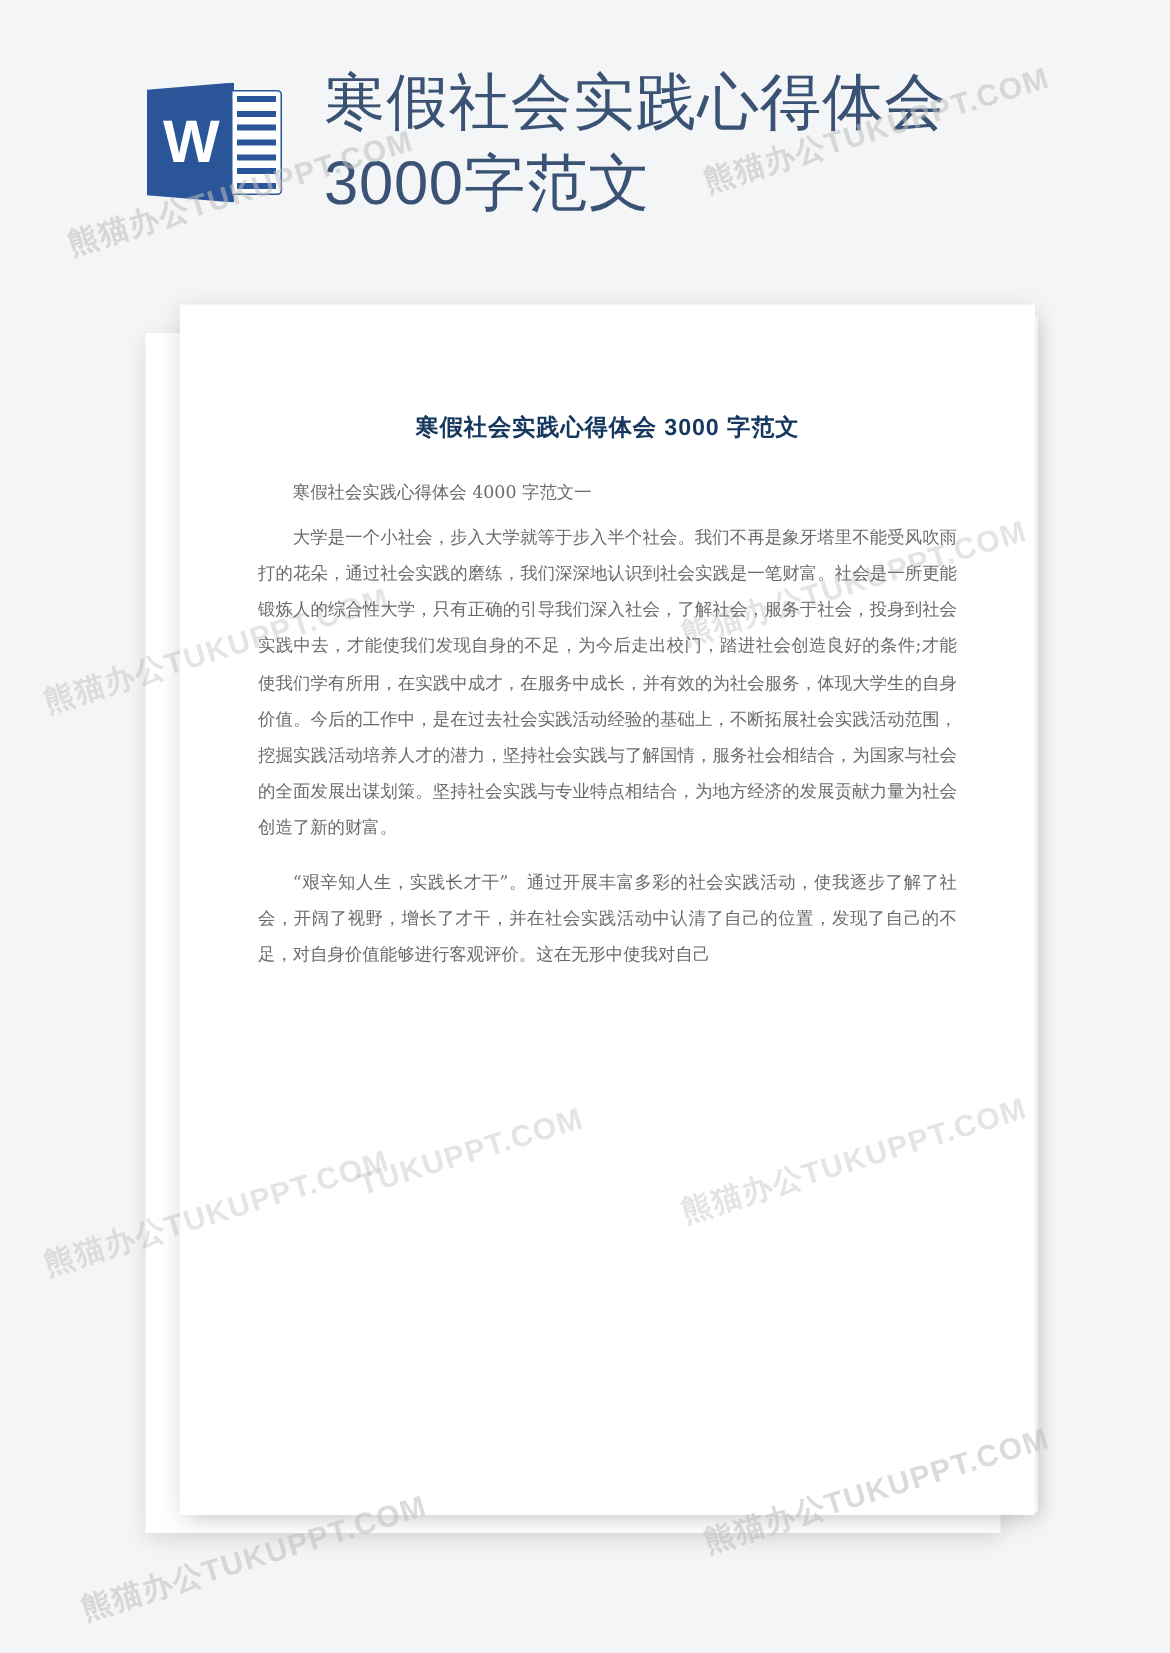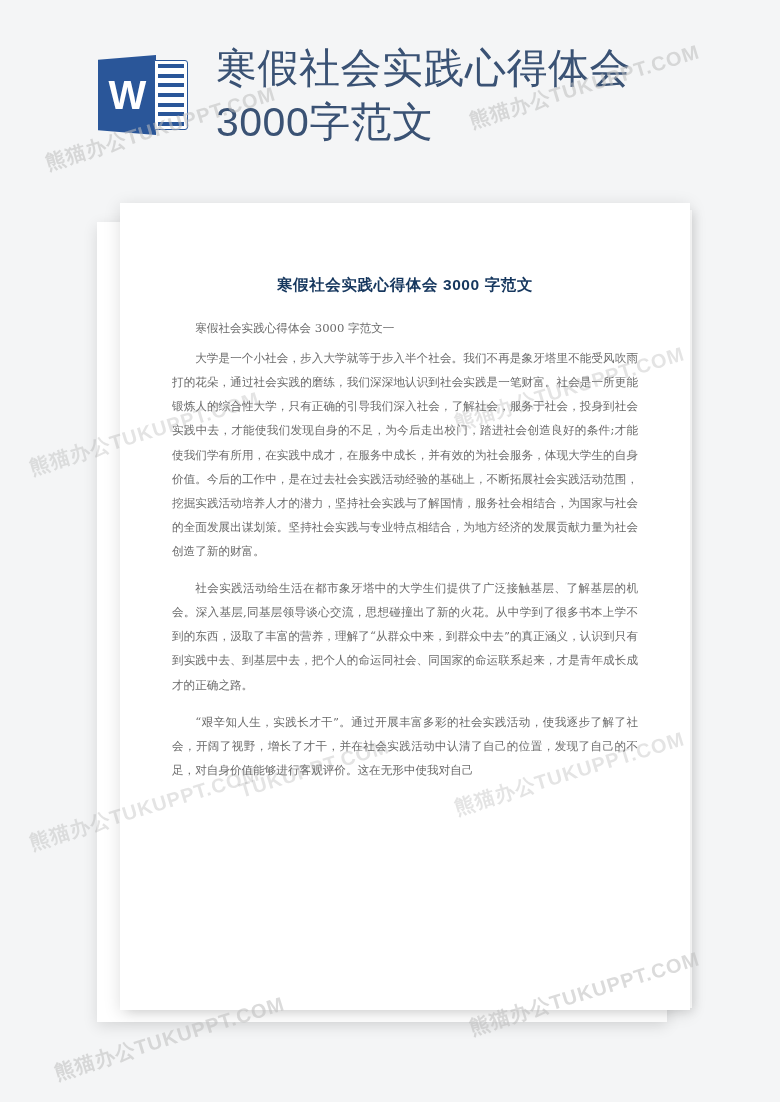--- a/index.html
+++ b/index.html
@@ -192,23 +192,22 @@
 </head>
 <body>
 
 <div class="paper-stack">
   <div class="sheet sheet-back"></div>
   <div class="sheet sheet-mid"></div>
 
   <div class="sheet sheet-front">
     <div class="doc-inner">
       <div class="doc-title">寒假社会实践心得体会 3000 字范文</div>
-      <p class="doc-p no-indent-sub">寒假社会实践心得体会 3000 字范文一</p>
+      <p class="doc-p no-indent-sub">寒假社会实践心得体会 4000 字范文一</p>
       <p class="doc-p">大学是一个小社会，步入大学就等于步入半个社会。我们不再是象牙塔里不能受风吹雨打的花朵，通过社会实践的磨练，我们深深地认识到社会实践是一笔财富。社会是一所更能锻炼人的综合性大学，只有正确的引导我们深入社会，了解社会，服务于社会，投身到社会实践中去，才能使我们发现自身的不足，为今后走出校门，踏进社会创造良好的条件;才能使我们学有所用，在实践中成才，在服务中成长，并有效的为社会服务，体现大学生的自身价值。今后的工作中，是在过去社会实践活动经验的基础上，不断拓展社会实践活动范围，挖掘实践活动培养人才的潜力，坚持社会实践与了解国情，服务社会相结合，为国家与社会的全面发展出谋划策。坚持社会实践与专业特点相结合，为地方经济的发展贡献力量为社会创造了新的财富。</p>
-      <p class="doc-p">社会实践活动给生活在都市象牙塔中的大学生们提供了广泛接触基层、了解基层的机会。深入基层,同基层领导谈心交流，思想碰撞出了新的火花。从中学到了很多书本上学不到的东西，汲取了丰富的营养，理解了“从群众中来，到群众中去”的真正涵义，认识到只有到实践中去、到基层中去，把个人的命运同社会、同国家的命运联系起来，才是青年成长成才的正确之路。</p>
       <p class="doc-p">“艰辛知人生，实践长才干”。通过开展丰富多彩的社会实践活动，使我逐步了解了社会，开阔了视野，增长了才干，并在社会实践活动中认清了自己的位置，发现了自己的不足，对自身价值能够进行客观评价。这在无形中使我对自己</p>
     </div>
   </div>
 </div>
 
 <div class="header">
   <div class="word-icon">
     <div class="wi-body"></div>
     <div class="wi-w">W</div>
     <div class="wi-page">

